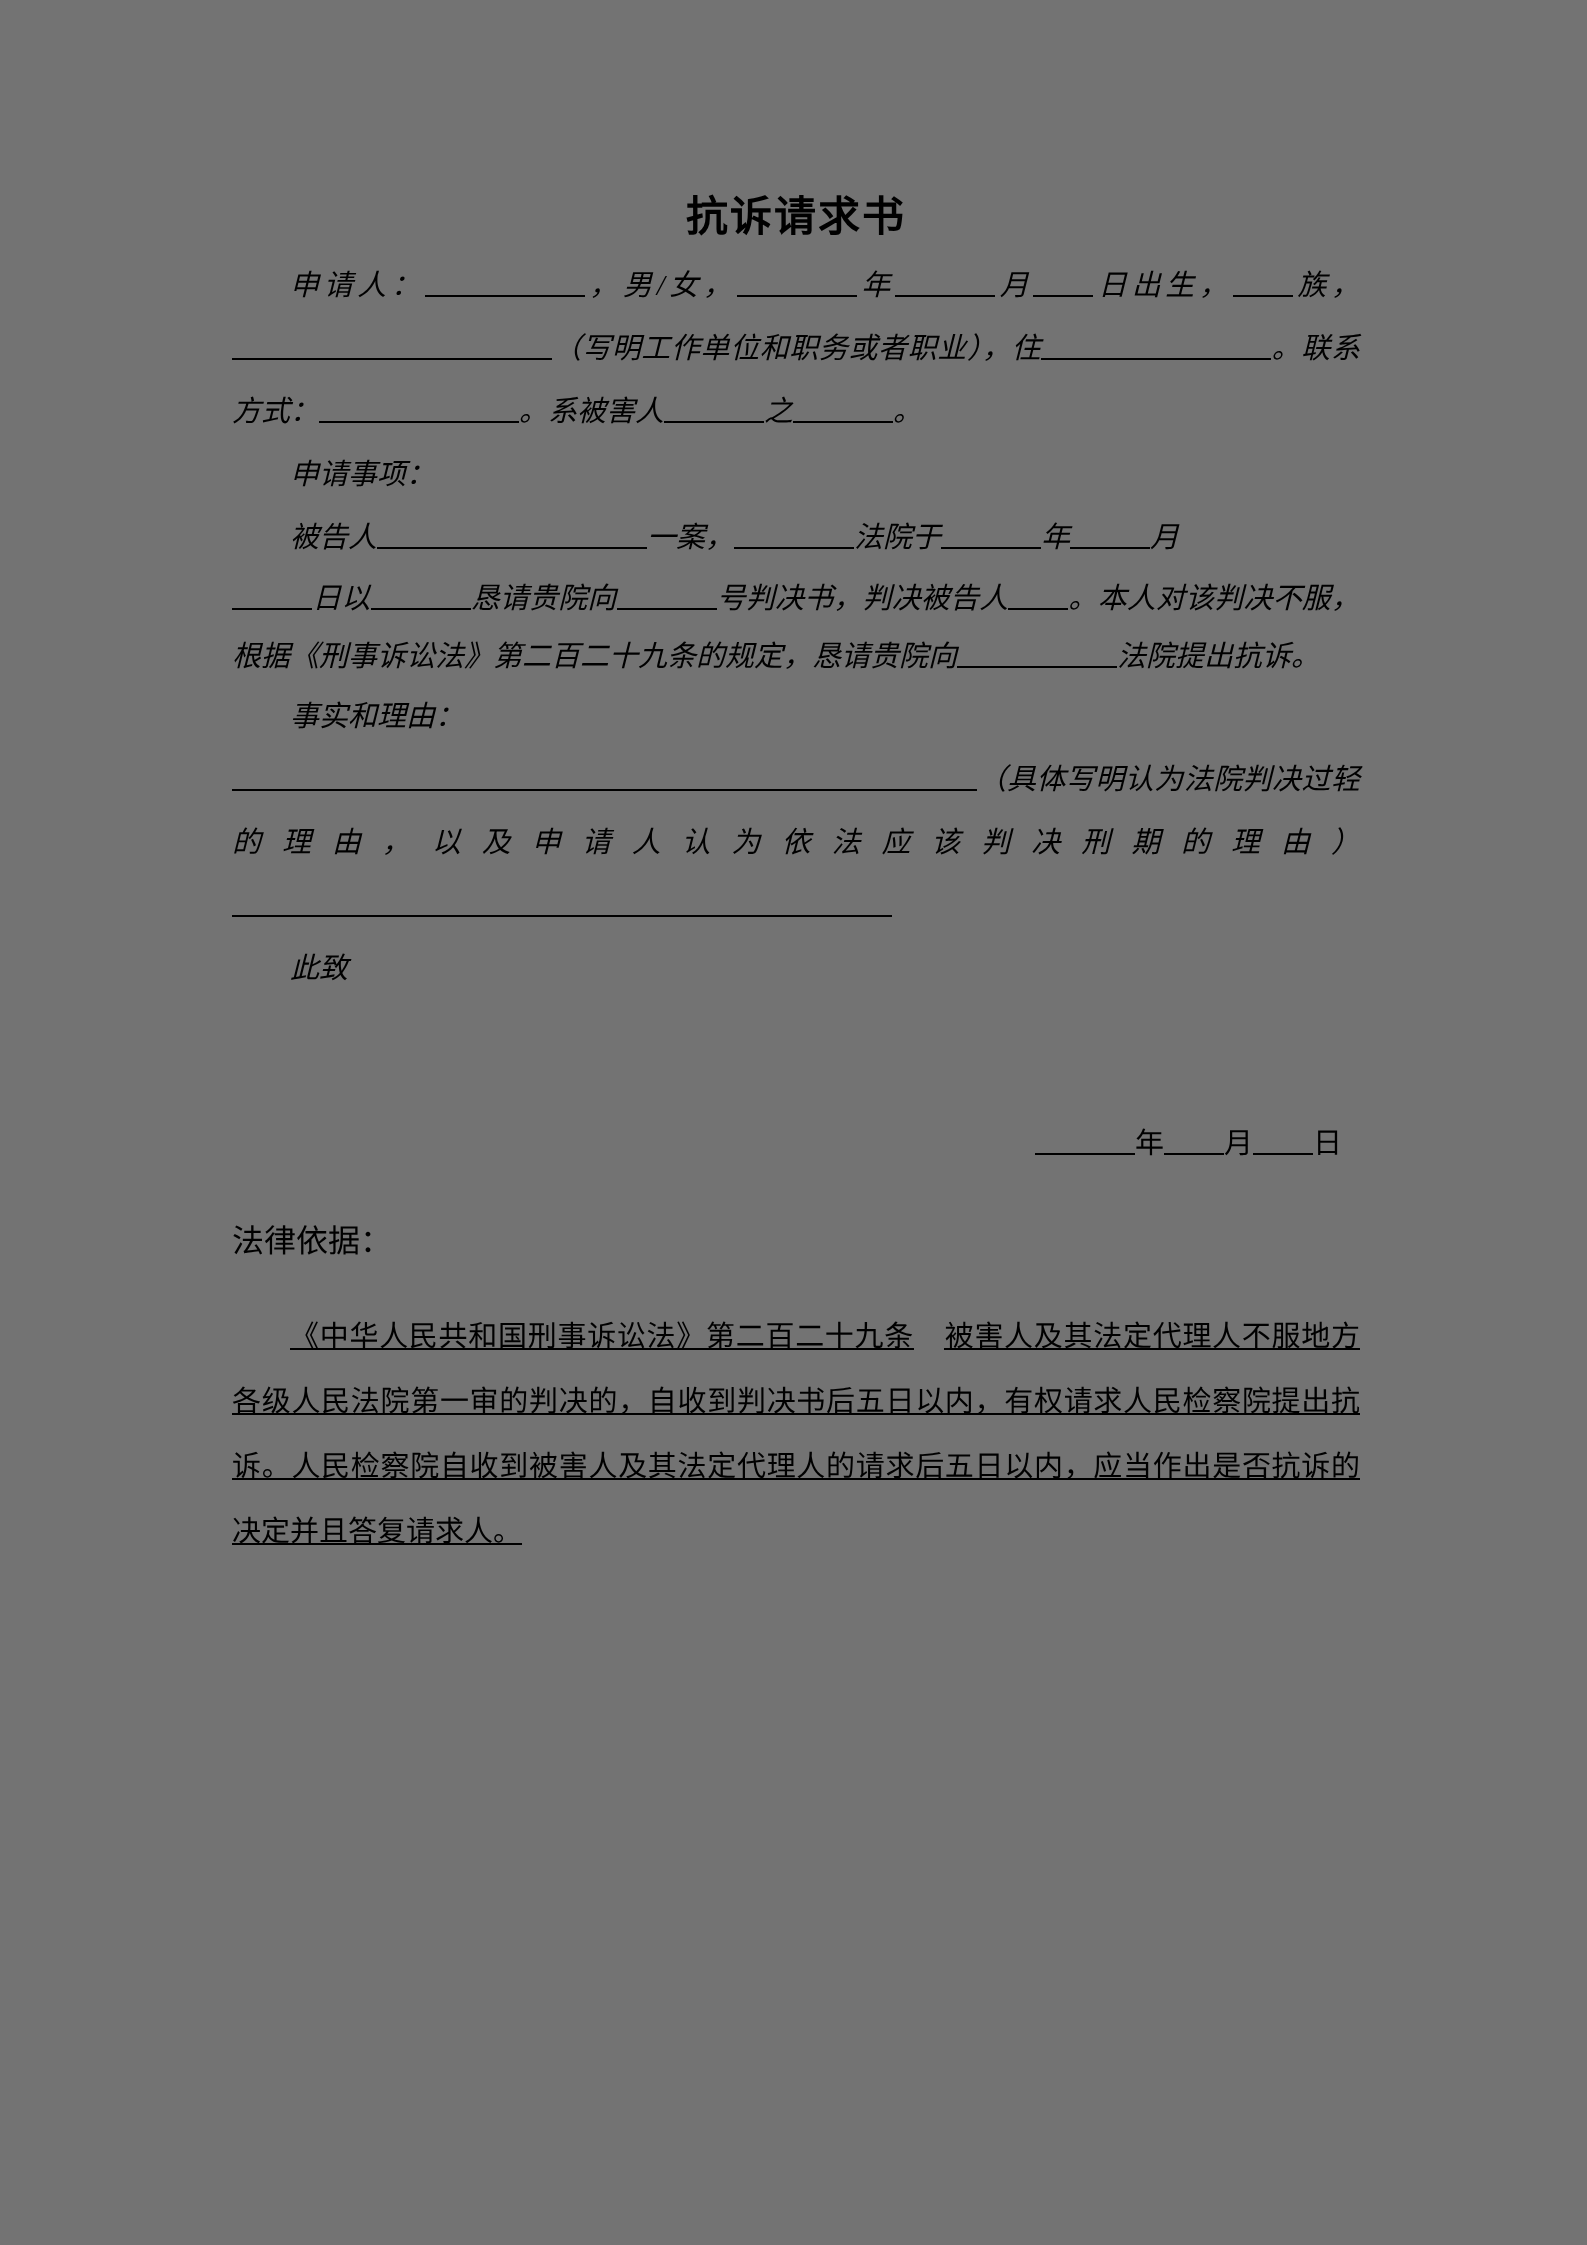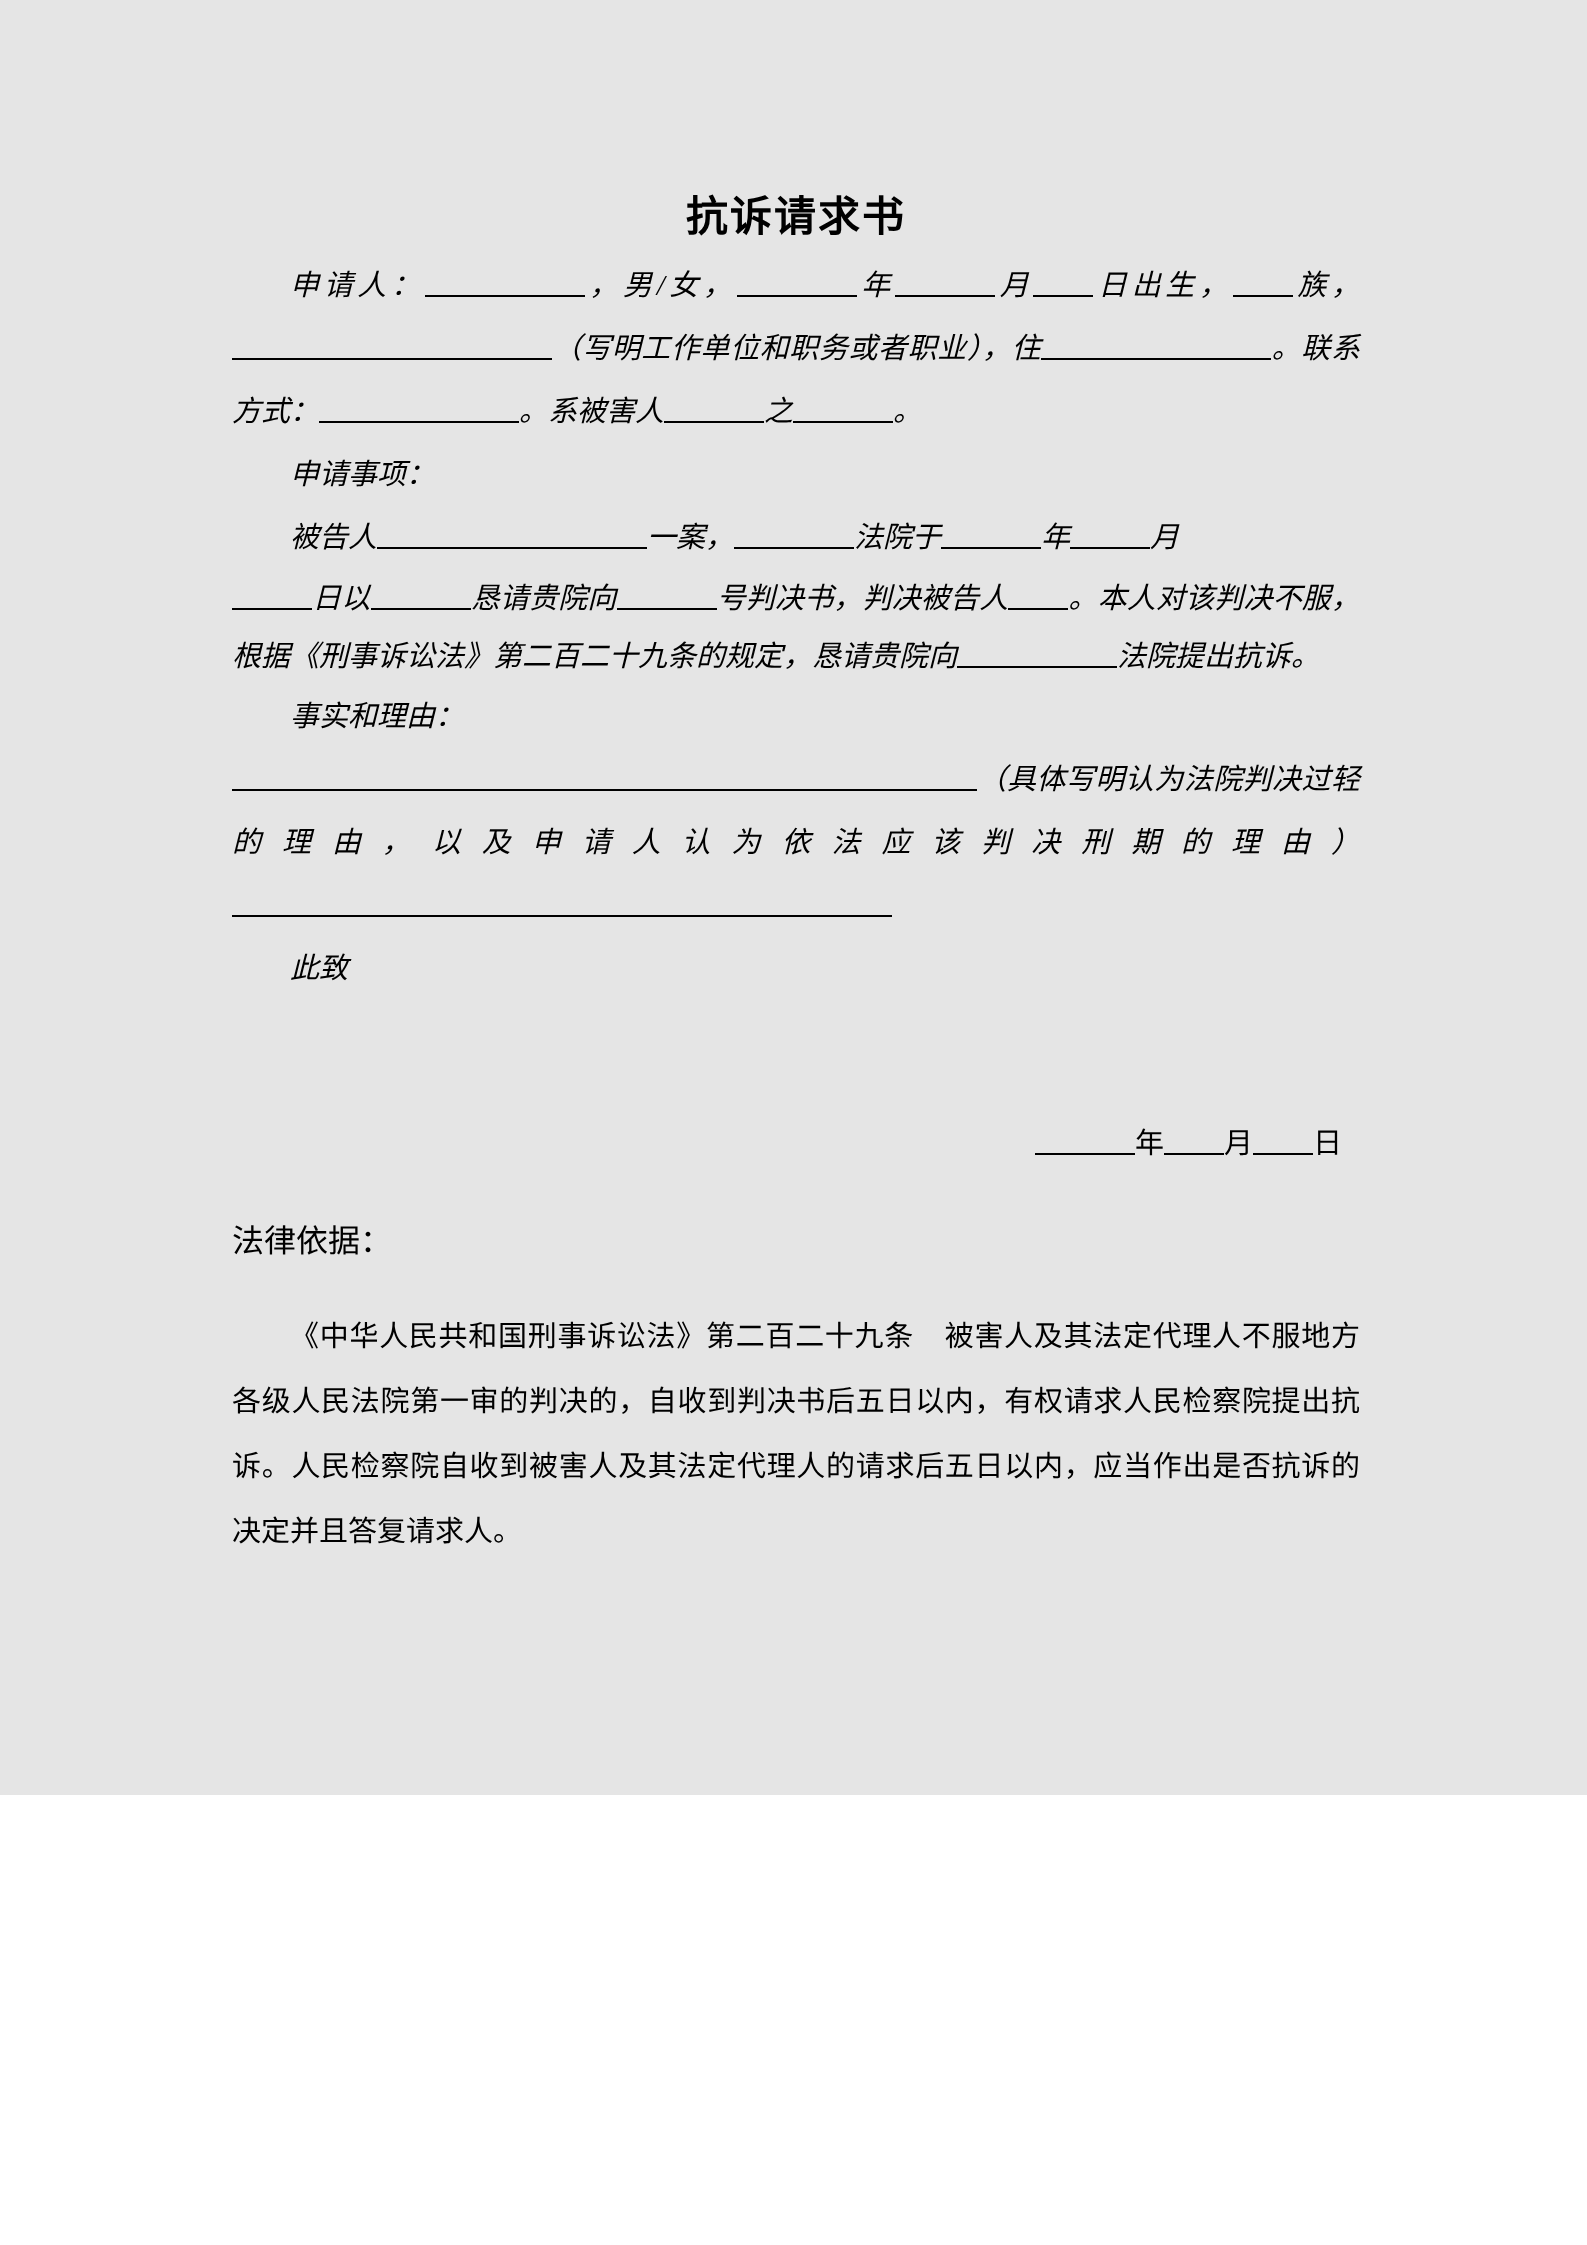--- a/index.html
+++ b/index.html
@@ -8,23 +8,23 @@
     padding: 0;
     background: #ffffff;
   }
   body {
     font-family: "Liberation Serif", "DejaVu Serif", serif;
     color: #000000;
   }
   #page {
     position: relative;
     width: 1587px;
-    height: 1795px;
+    height: 2245px;
     margin: 0 auto;
-    background: #e5e5e5;
+    background: #737373;
     box-sizing: border-box;
     overflow: hidden;
   }
   
   .doc {
     position: absolute;
     left: 232px;
     top: 0;
     width: 1128px;
   }
@@ -95,20 +95,21 @@
     line-height: 56px;
     font-family: Liberation Mono, monospace;
   }
   .law-body {
     font-size: 29px;
     line-height: 65px;
     text-align: justify;
     text-justify: inter-ideograph;
     text-indent: 58px;
     font-family: "Liberation Serif", "DejaVu Serif", serif;
+    text-decoration: underline;
   }
   .nbsp-gap { display: inline-block; width: 30px; }
 </style>
 </head>
 <body>
 
 <div id="page">
 
   <div class="doc">
 

